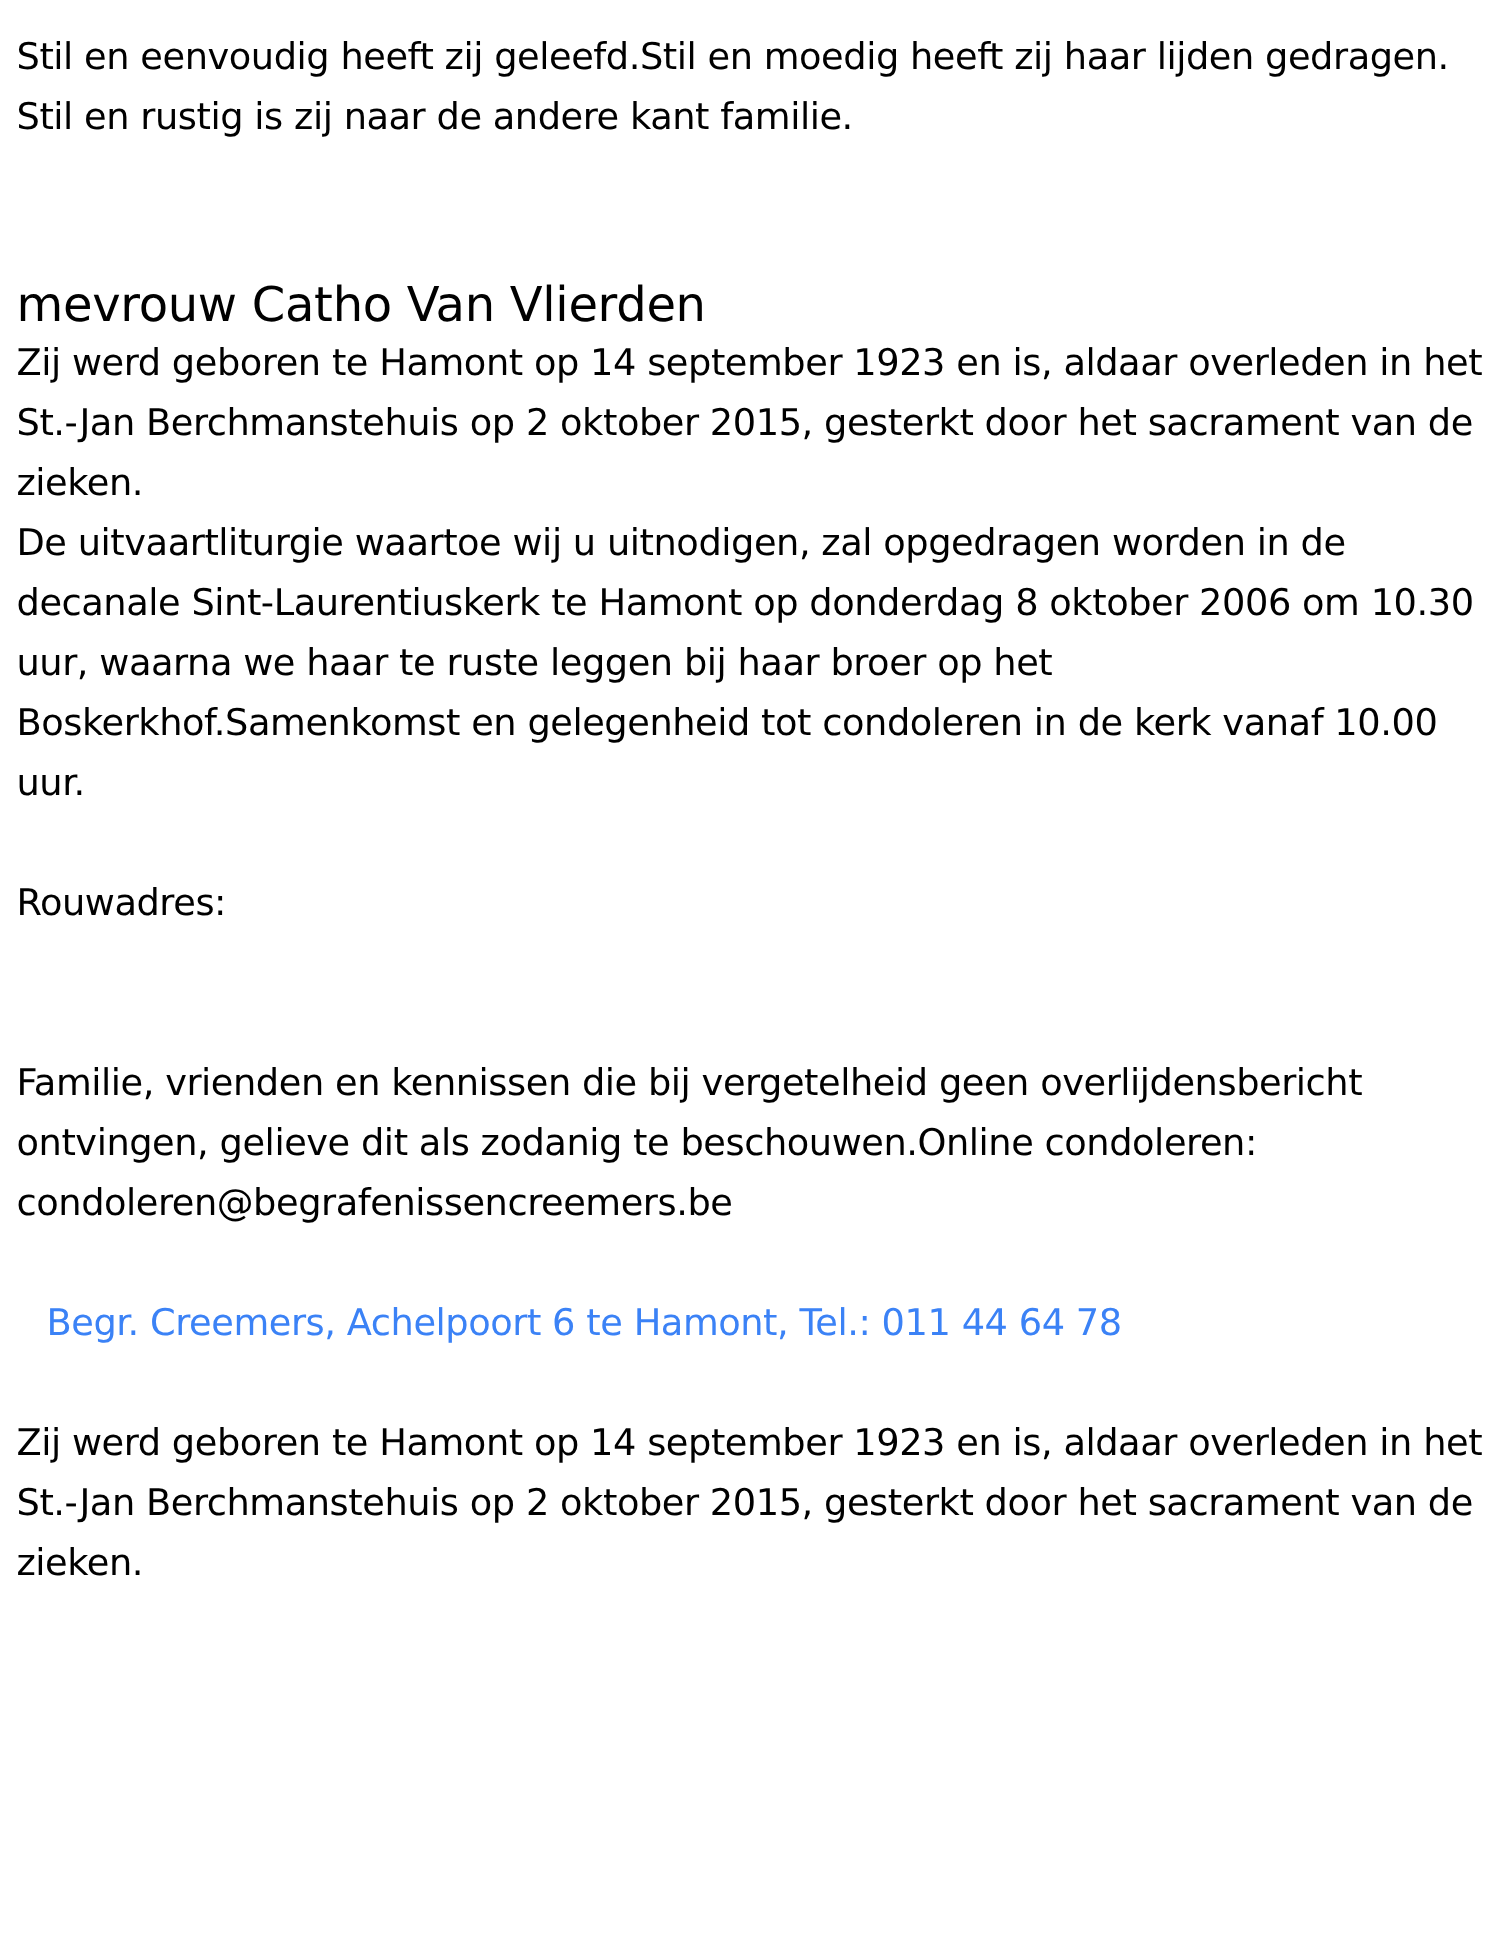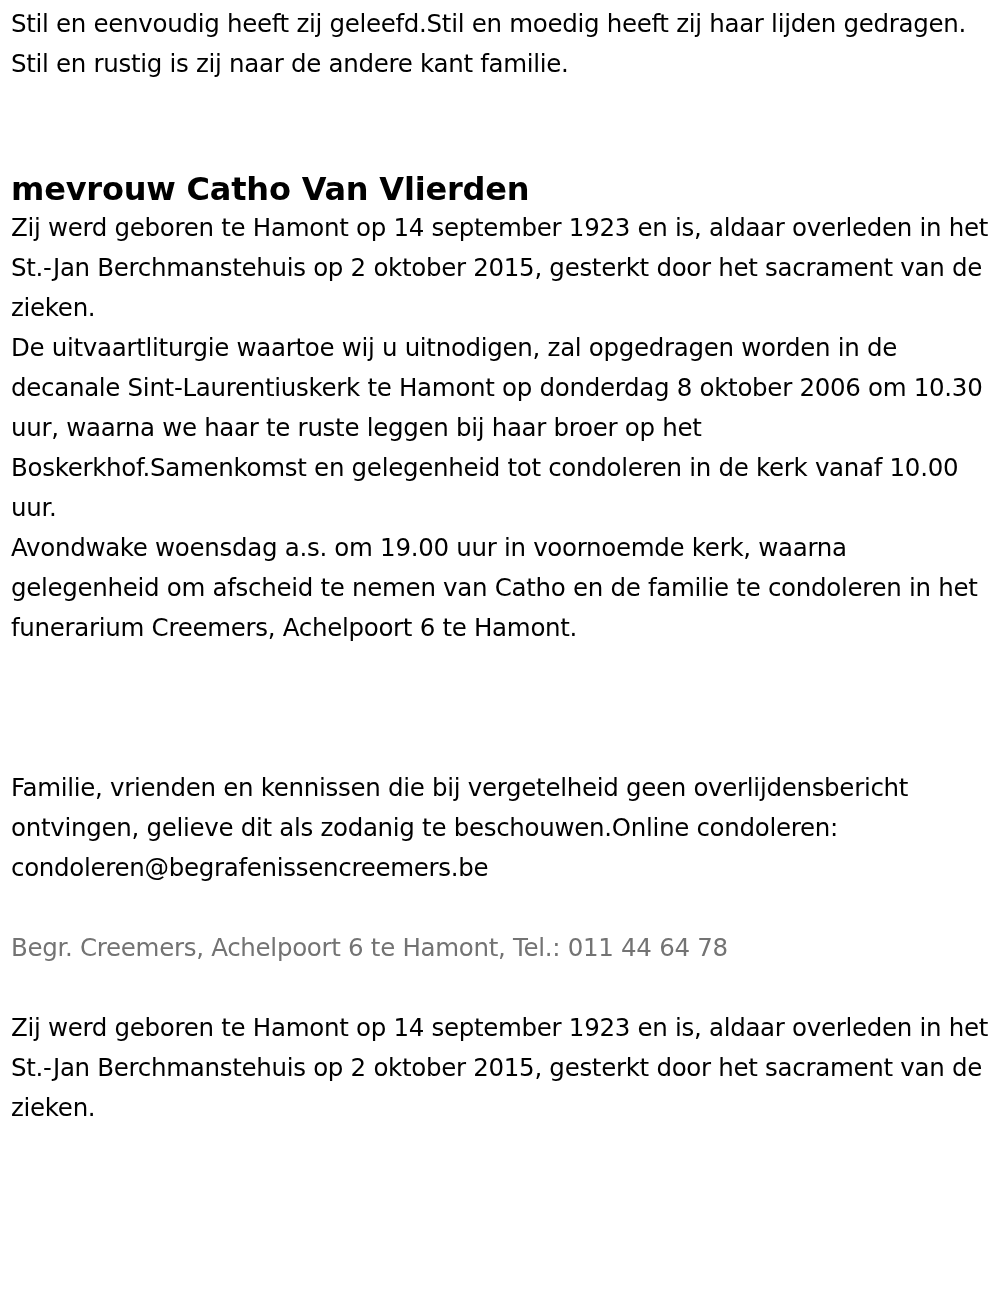--- a/index.html
+++ b/index.html
@@ -8,56 +8,57 @@
     background: #ffffff;
   }
   body {
     width: 1000px;
     height: 1304px;
     overflow: hidden;
     font-family: "DejaVu Sans", "Liberation Sans", sans-serif;
     color: #000000;
   }
   .page {
-    padding: 4px 11px 0 11px;
+    padding: 18px 11px 0 11px;
     font-size: 24.5px;
     line-height: 40px;
     letter-spacing: -0.3px;
   }
   .para {
     margin: 0;
     white-space: pre-wrap;
   }
   .blank {
     height: 40px;
   }
   .name {
-    font-weight: bold;
+    font-weight: normal;
     font-size: 32px;
     line-height: 40px;
     margin: 5px 0 -1px 0;
     letter-spacing: -0.2px;
   }
   .footer-note {
-    color: #737373;
+    color: #3b82f6;
+    margin-left: 20px;
   }
 </style>
 </head>
 <body>
 
 <div class="page">
   <p class="para">Stil en eenvoudig heeft zij geleefd.Stil en moedig heeft zij haar lijden gedragen.</p>
   <p class="para">Stil en rustig is zij naar de andere kant familie.</p>
   <div class="blank"></div>
   <div class="blank"></div>
   <h1 class="para name">mevrouw Catho Van Vlierden</h1>
   <p class="para">Zij werd geboren te Hamont op 14 september 1923 en is, aldaar overleden in het St.-Jan Berchmanstehuis op 2 oktober 2015, gesterkt door het sacrament van de zieken.</p>
   <p class="para">De uitvaartliturgie waartoe wij u uitnodigen, zal opgedragen worden in de decanale Sint-Laurentiuskerk te Hamont op donderdag 8 oktober 2006 om 10.30 uur, waarna we haar te ruste leggen bij haar broer op het Boskerkhof.Samenkomst en gelegenheid tot condoleren in de kerk vanaf 10.00 uur.</p>
-  <p class="para">Avondwake woensdag a.s. om 19.00 uur in voornoemde kerk, waarna gelegenheid om afscheid te nemen van Catho en de familie te condoleren in het funerarium Creemers, Achelpoort 6 te Hamont.</p>
   <div class="blank"></div>
+  <p class="para">Rouwadres:</p>
   <div class="blank"></div>
   <div class="blank"></div>
   <p class="para">Familie, vrienden en kennissen die bij vergetelheid geen overlijdensbericht ontvingen, gelieve dit als zodanig te beschouwen.Online condoleren: condoleren@begrafenissencreemers.be</p>
   <div class="blank"></div>
   <p class="para footer-note">Begr. Creemers, Achelpoort 6 te Hamont, Tel.: 011 44 64 78</p>
   <div class="blank"></div>
   <p class="para">Zij werd geboren te Hamont op 14 september 1923 en is, aldaar overleden in het St.-Jan Berchmanstehuis op 2 oktober 2015, gesterkt door het sacrament van de zieken.</p>
 </div>
 
 </body></html>

